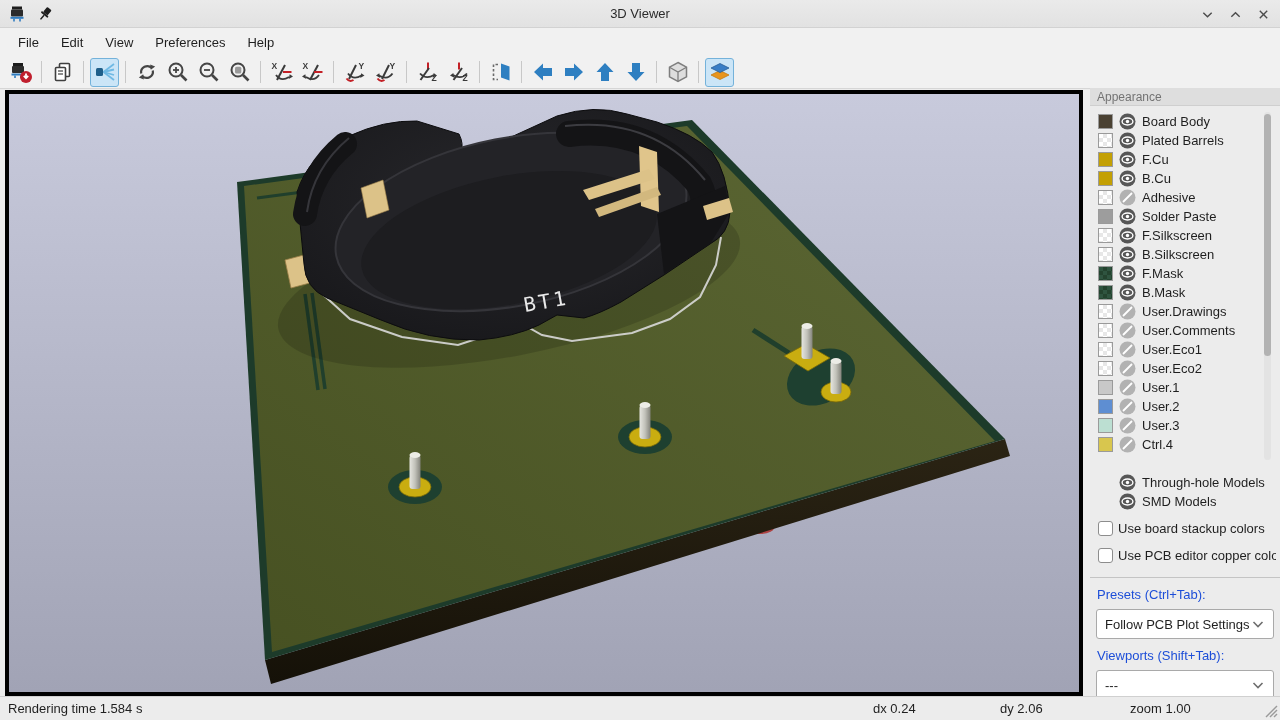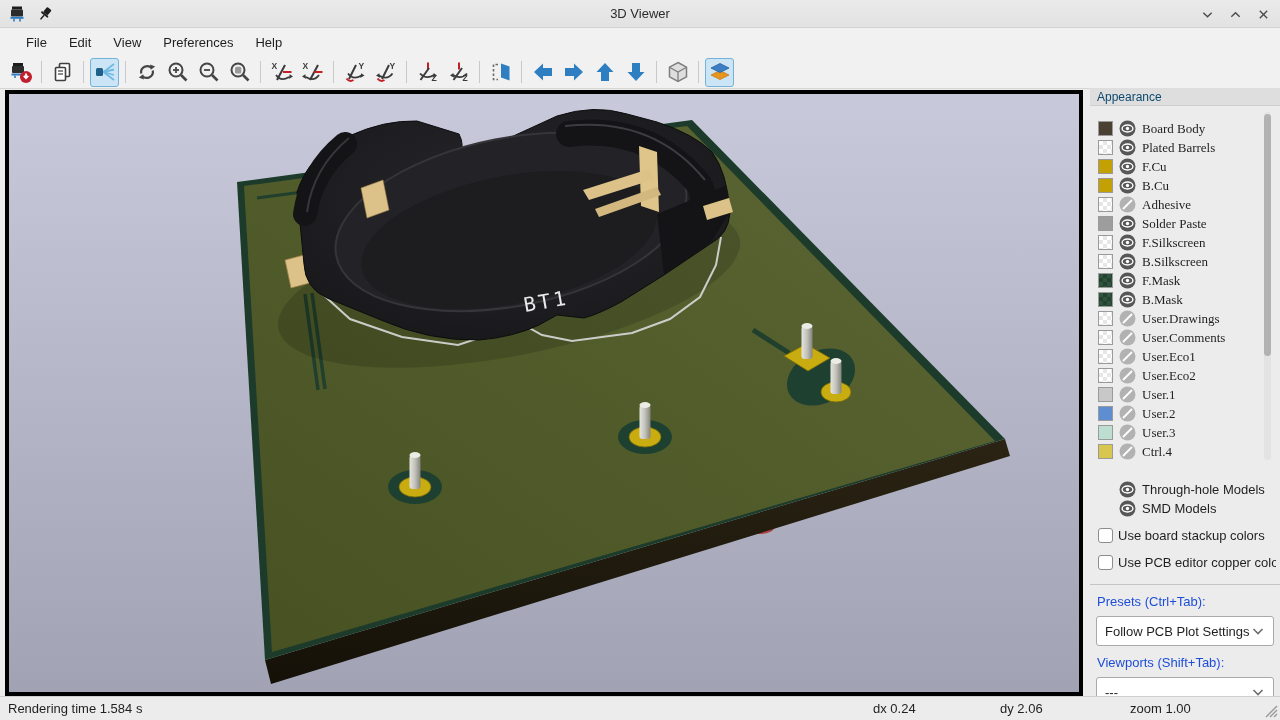--- a/index.html
+++ b/index.html
@@ -8,42 +8,42 @@
   .titlebar { position:absolute; left:0; top:0; width:1280px; height:28px;
     background:linear-gradient(#eaeaea,#e2e2e2); border-bottom:1px solid #d2d2d2; }
   .titlebar .tb-icons { position:absolute; left:8px; top:5px; display:flex; gap:10px; }
   .titlebar .title { position:absolute; left:0; right:0; top:0; height:28px;
     text-align:center; line-height:28px; font-size:13px; color:#2b2b2b; }
   .win-controls { position:absolute; right:8px; top:6px; display:flex; gap:10px; }
   .win-btn { width:18px; height:16px; display:flex; align-items:center; justify-content:center; }
   .win-btn svg { width:13px; height:13px; }
 
   .menubar { position:absolute; left:0; top:28px; width:1280px; height:28px;
-    background:#f1f1f1; display:flex; align-items:center; padding-left:16px; gap:2px; }
+    background:#f1f1f1; display:flex; align-items:center; padding-left:8px; gap:2px; }
   .menu-item { font-size:13px; padding:4px 10px; border-radius:3px; }
 
   .toolbar { position:absolute; left:0; top:56px; width:1280px; height:33px;
     background:#f1f1f1; border-bottom:1px solid #d6d6d6;
     display:flex; align-items:center; padding-left:5px; }
   .tbtn { width:29px; height:29px; border-radius:3px; border:1px solid transparent;
     display:flex; align-items:center; justify-content:center; margin:0 1px; }
   .tbtn svg { width:24px; height:24px; }
   .tbtn.active { background:#cbe5f7; border-color:#74b2da; }
   .tsep { width:1px; height:22px; background:#c8c8c8; margin:0 5px; }
 
   .viewport-frame { position:absolute; left:5px; top:90px; width:1078px; height:606px;
     background:#000; padding:4px; }
   .viewport-canvas { width:100%; height:100%; position:relative; }
   .viewport-canvas svg { width:100%; height:100%; display:block; }
 
   .sidebar { position:absolute; left:1090px; top:88px; width:190px; height:608px;
     background:#ececec; font-size:13px; }
   .appearance-header { height:18px; background:#dedede; border-bottom:1px solid #cfcfcf;
-    font-size:12px; color:#0c4a6e; padding:2px 0 0 7px; }
-  .layers { margin-top:13px; padding-left:8px;font-family:Liberation Serif, serif; }
+    font-size:12px; color:#737373; padding:2px 0 0 7px; }
+  .layers { margin-top:6px; padding-left:8px; }
   .layer-row { display:flex; align-items:center; height:19px; gap:6px; }
   .swatch { width:15px; height:15px; border:1px solid #9a9a9a; flex:0 0 15px; }
   .swatch.empty { border-color:transparent; background:transparent; }
   .checker { background-image:conic-gradient(#e7e7e7 25%, #ffffff 25% 50%, #e7e7e7 50% 75%, #ffffff 75%);
     background-size:8px 8px; }
   .checker-green { background-image:conic-gradient(#24432f 25%, #2f5440 25% 50%, #24432f 50% 75%, #2f5440 75%);
     background-size:8px 8px; }
   .eye { width:17px; height:17px; flex:0 0 17px; }
   .layer-label { white-space:nowrap; }
   .models { margin-top:19px; padding-left:8px; }

